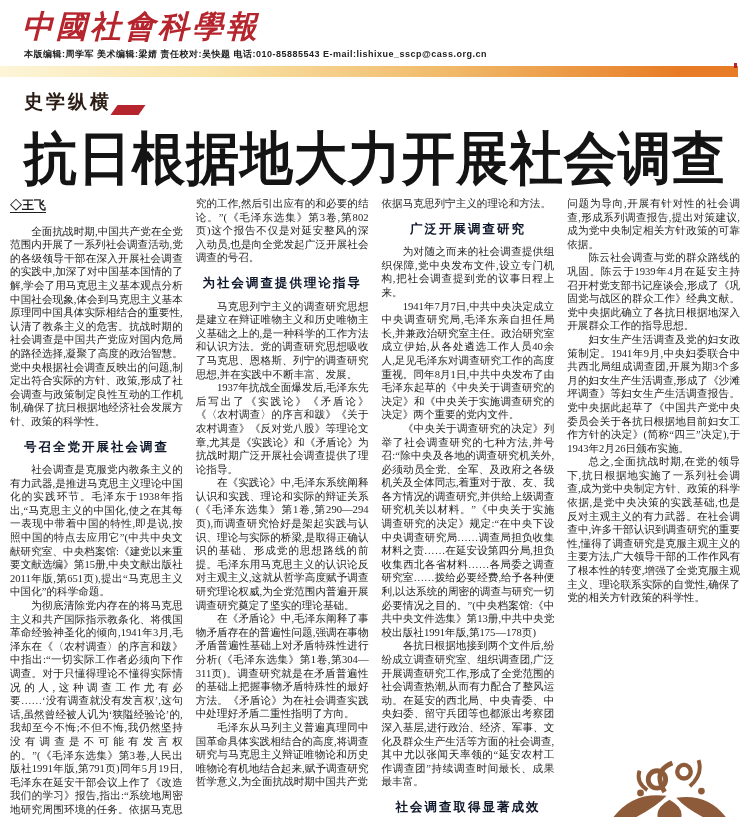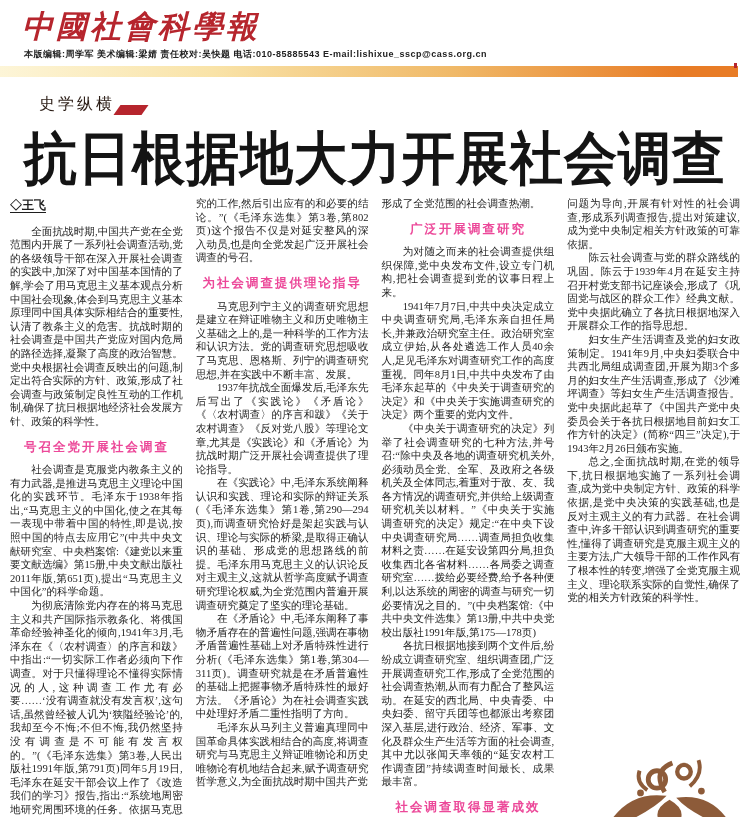--- a/index.html
+++ b/index.html
@@ -9,35 +9,35 @@
   .masthead{padding:8px 12px 0 0;}
   .masthead-title{color:var(--red,#b6252d);font-size:31px;line-height:36px;font-weight:bold;
         font-style:italic;letter-spacing:3px;font-family:"DejaVu Serif", serif;margin-left:22px;}
   .masthead-info{font-size:9px;font-weight:bold;color:#222;margin:4px 0 5px 24px;
         font-family:"Liberation Sans", sans-serif;letter-spacing:0.5px;}
   .gradient-bar{height:11px;width:750px;margin-left:-12px;position:relative;
         background:linear-gradient(90deg,var(--bar_start,#fdf6da) 0%,#f9e3a8 30%,var(--bar_mid,#f0b968) 62%,var(--bar_end,#e87c26) 92%,var(--bar_end,#e87c26) 100%);}
   .bar-tick{position:absolute;right:1px;top:-3px;width:3px;height:5px;background:var(--red,#b6252d);}
   
   .section-label-row{display:flex;align-items:flex-end;margin:20px 0 0 24px;height:18px;}
-  .section-label{font-size:16px;font-weight:normal;letter-spacing:3px;color:#2b1d16;
-        font-family:"Liberation Sans", sans-serif;margin-left:15px;}
+  .section-label{font-size:19px;font-weight:bold;letter-spacing:3px;color:#2b1d16;
+        font-family:"Liberation Sans", sans-serif;}
   .section-flag{display:inline-block;width:28px;height:10px;background:var(--red,#b6252d);
         transform:skewX(-35deg);margin:0 0 0 2px;}
   
   .headline{margin:10px 0 6px 0;text-align:center;font-size:53px;line-height:62px;
         font-weight:900;color:var(--headline_black,#141414);letter-spacing:1px;
         font-family:"Liberation Sans", sans-serif;transform:scaleY(1.08);transform-origin:top center;}
   
   .columns{display:flex;gap:13px;padding:4px 10px 0 10px;height:628px;overflow:hidden;}
   .col{flex:1;min-width:0;text-align:justify;font-size:10.6px;line-height:13.6px;color:#1e1e1e;}
   .col p{margin:0;text-indent:2em;}
   .col p.cont{text-indent:0;}
   .col h3{font-family:"Liberation Sans", sans-serif;font-size:12.5px;letter-spacing:2px;
-        text-align:center;margin:12px 0 9px 0;color:#ec4899;}
+        text-align:center;margin:12px 0 9px 0;color:#0f172a;}
   .author{font-family:"Liberation Sans", sans-serif;font-size:12px;font-weight:bold;
         text-decoration:underline;text-underline-offset:3px;margin:2px 0 12px 0;}
   
   .ornament{position:absolute;right:8px;bottom:-14px;}
 </style>
 </head>
 <body>
 
 <div class="page">
 
@@ -67,21 +67,21 @@
     <div class="col">
         <p class="cont">究的工作,然后引出应有的和必要的结论。”(《毛泽东选集》第3卷,第802页)这个报告不仅是对延安整风的深入动员,也是向全党发起广泛开展社会调查的号召。</p>
         <h3 class="h">为社会调查提供理论指导</h3>
         <p class="p">马克思列宁主义的调查研究思想是建立在辩证唯物主义和历史唯物主义基础之上的,是一种科学的工作方法和认识方法。党的调查研究思想吸收了马克思、恩格斯、列宁的调查研究思想,并在实践中不断丰富、发展。</p>
         <p class="p">1937年抗战全面爆发后,毛泽东先后写出了《实践论》《矛盾论》《〈农村调查〉的序言和跋》《关于农村调查》《反对党八股》等理论文章,尤其是《实践论》和《矛盾论》为抗战时期广泛开展社会调查提供了理论指导。</p>
         <p class="p">在《实践论》中,毛泽东系统阐释认识和实践、理论和实际的辩证关系(《毛泽东选集》第1卷,第290—294页),而调查研究恰好是架起实践与认识、理论与实际的桥梁,是取得正确认识的基础、形成党的思想路线的前提。毛泽东用马克思主义的认识论反对主观主义,这就从哲学高度赋予调查研究理论权威,为全党范围内普遍开展调查研究奠定了坚实的理论基础。</p>
         <p class="p">在《矛盾论》中,毛泽东阐释了事物矛盾存在的普遍性问题,强调在事物矛盾普遍性基础上对矛盾特殊性进行分析(《毛泽东选集》第1卷,第304—311页)。调查研究就是在矛盾普遍性的基础上把握事物矛盾特殊性的最好方法。《矛盾论》为在社会调查实践中处理好矛盾二重性指明了方向。</p>
         <p class="p">毛泽东从马列主义普遍真理同中国革命具体实践相结合的高度,将调查研究与马克思主义辩证唯物论和历史唯物论有机地结合起来,赋予调查研究哲学意义,为全面抗战时期中国共产党</p>
       </div>
     <div class="col">
-        <p class="cont">形成了全党范围的社会调查热潮。</p>
+        <p class="cont">依据马克思列宁主义的理论和方法。</p>
         <h3 class="h">广泛开展调查研究</h3>
         <p class="p">为对随之而来的社会调查提供组织保障,党中央发布文件,设立专门机构,把社会调查提到党的议事日程上来。</p>
         <p class="p">1941年7月7日,中共中央决定成立中央调查研究局,毛泽东亲自担任局长,并兼政治研究室主任。政治研究室成立伊始,从各处遴选工作人员40余人,足见毛泽东对调查研究工作的高度重视。同年8月1日,中共中央发布了由毛泽东起草的《中央关于调查研究的决定》和《中央关于实施调查研究的决定》两个重要的党内文件。</p>
         <p class="p">《中央关于调查研究的决定》列举了社会调查研究的七种方法,并号召:“除中央及各地的调查研究机关外,必须动员全党、全军、及政府之各级机关及全体同志,着重对于敌、友、我各方情况的调查研究,并供给上级调查研究机关以材料。”《中央关于实施调查研究的决定》规定:“在中央下设中央调查研究局……调查局担负收集材料之责……在延安设第四分局,担负收集西北各省材料……各局委之调查研究室……拨给必要经费,给予各种便利,以达系统的周密的调查与研究一切必要情况之目的。”(中央档案馆:《中共中央文件选集》第13册,中共中央党校出版社1991年版,第175—178页)</p>
         <p class="p">各抗日根据地接到两个文件后,纷纷成立调查研究室、组织调查团,广泛开展调查研究工作,形成了全党范围的社会调查热潮,从而有力配合了整风运动。在延安的西北局、中央青委、中央妇委、留守兵团等也都派出考察团深入基层,进行政治、经济、军事、文化及群众生产生活等方面的社会调查,其中尤以张闻天率领的“延安农村工作调查团”持续调查时间最长、成果最丰富。</p>
         <h3 class="h">社会调查取得显著成效</h3>
       </div>
     <div class="col">
         <p class="cont">问题为导向,开展有针对性的社会调查,形成系列调查报告,提出对策建议,成为党中央制定相关方针政策的可靠依据。</p>
         <p class="p">陈云社会调查与党的群众路线的巩固。陈云于1939年4月在延安主持召开村党支部书记座谈会,形成了《巩固党与战区的群众工作》经典文献。党中央据此确立了各抗日根据地深入开展群众工作的指导思想。</p>

